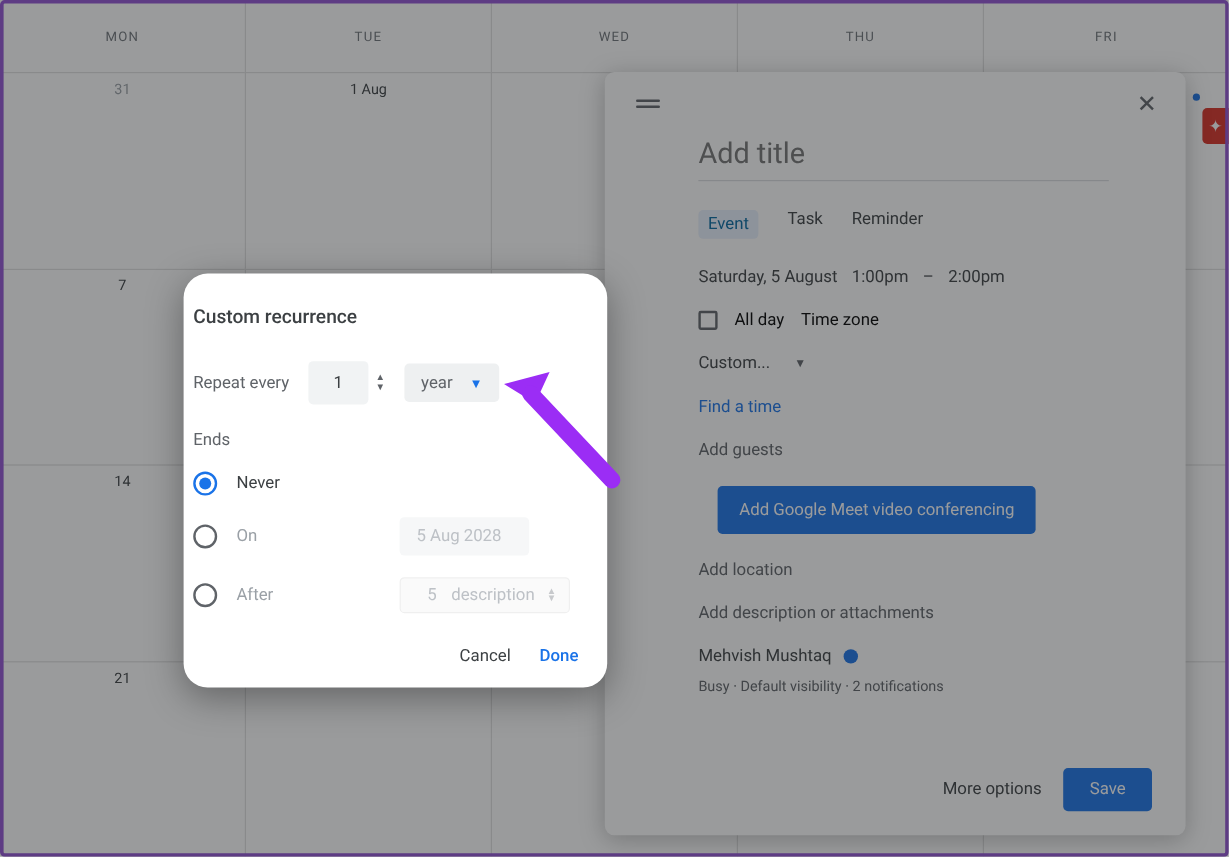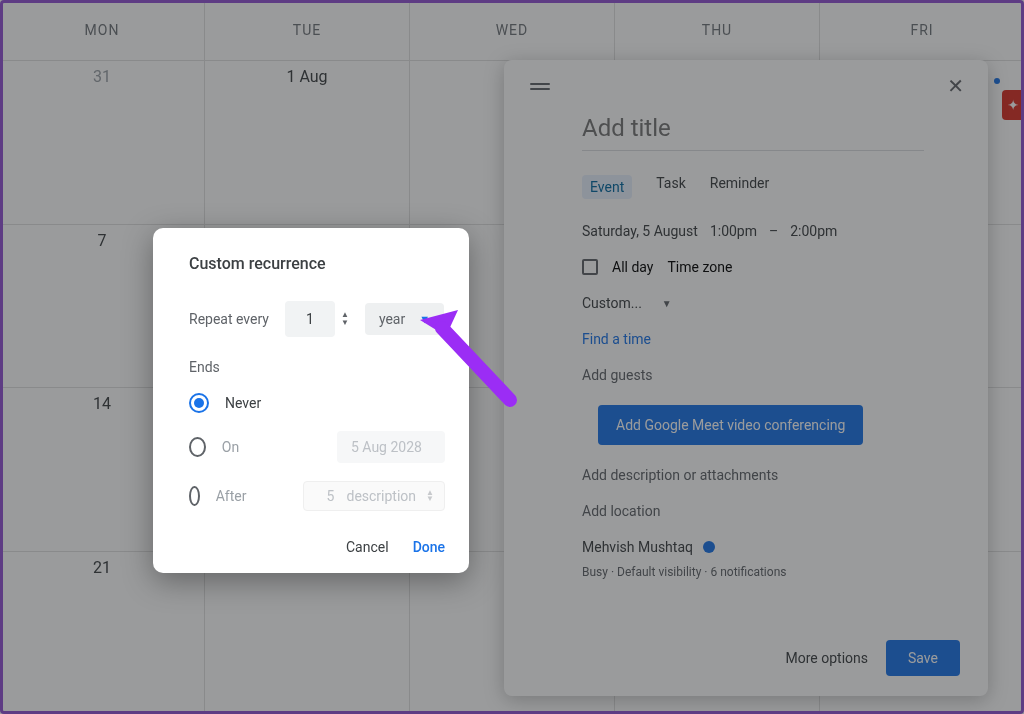--- a/index.html
+++ b/index.html
@@ -1,24 +1,24 @@
 <!DOCTYPE html>
 <html><head>
 <meta charset="utf-8">
 <style>
   * { box-sizing: border-box; margin: 0; padding: 0; font-family: 'Google Sans', Roboto, Arial, sans-serif; }
   body { width: 1024px; height: 714px; overflow: hidden; background: #fff; position: relative; }
 
   
   .cal-grid { position: absolute; inset: 0; display: flex; flex-direction: column; }
   .cal-header { display: flex; height: 60px; }
-  .cal-header .dh { flex: 1; font-size: 14px; letter-spacing: 1px; color: #70757a; display: flex; flex-direction: column; align-items: center; justify-content: center; border-left: 1px solid #e0e0e0; }
+  .cal-header .dh { flex: 1; font-size: 11px; letter-spacing: 1px; color: #70757a; display: flex; flex-direction: column; align-items: center; justify-content: center; border-left: 1px solid #e0e0e0; }
   .cal-header .dh:first-child { border-left: none; }
   .cal-row { flex: 1; display: flex; }
-  .cal-cell { flex: 1; border-left: 1px solid #e0e0e0; border-top: 1px solid #e0e0e0; padding: 6px 0 0 0; text-align: center; font-size: 16px; color: #3c4043; }
+  .cal-cell { flex: 1; border-left: 1px solid #e0e0e0; border-top: 1px solid #e0e0e0; padding: 6px 0 0 0; text-align: center; font-size: 12px; color: #3c4043; }
   .cal-cell:first-child { border-left: none; }
   .cal-cell.dim { color: #9aa0a6; }
   .mlabel { display: inline; }
 
   
   .tab-right { position: absolute; right: 0; top: 90px; width: 22px; height: 30px; background: #d93025; border-radius: 4px 0 0 4px; color: #fff; font-size: 14px; display:flex; align-items:center; justify-content:center;}
   .dot-right { position: absolute; right: 24px; top: 78px; width: 6px; height: 6px; border-radius: 50%; background: #1a73e8; }
 
   
   .event-panel {
@@ -48,22 +48,22 @@
   .ep-sub { font-size:12px; color:#5f6368; padding:2px 0 0 0;}
   .ep-footer { display:flex; justify-content:flex-end; align-items:center; gap:18px; padding: 10px 12px 6px 0;}
   .save-btn { background:#1a73e8; color:#fff; border:none; border-radius:4px; padding:10px 22px; font-size:14px; cursor:pointer;}
   .more-opt { color:#3c4043; font-size:14px; cursor:pointer;}
 
   
   .scrim { position:absolute; inset:0; background: rgba(32,33,36,0.45); }
 
   
   .dialog {
-    position:absolute; left:153px; top:228px; width:316px; background:#fff; border-radius:10px;
-    box-shadow: 0 8px 30px rgba(0,0,0,0.35); padding: 26px 24px 18px 36px; z-index: 50;
+    position:absolute; left:153px; top:228px; width:353px; background:#fff; border-radius:20px;
+    box-shadow: 0 8px 30px rgba(0,0,0,0.35); padding: 26px 24px 18px 8px; z-index: 50;
   }
   .dlg-title { font-size:16px; color:#3c4043; font-weight:500; margin-bottom: 28px;}
   .rowf { display:flex; align-items:center; gap:16px; margin-bottom: 22px; font-size:14px; color:#5f6368;}
   .num-box { width:50px; height:36px; background:#f1f3f4; border:none; text-align:center; font-size:14px; color:#3c4043; border-radius:4px;}
   .spin { display:flex; flex-direction:column; margin-left:-10px; gap:2px;}
   .spin span { font-size:8px; color:#5f6368; line-height:6px;}
   .unit-drop { background:#eef0f1; padding:8px 14px; border-radius:4px; display:flex; align-items:center; gap:14px; cursor:pointer; position:relative;}
   .unit-drop .tri { color:#1a73e8; font-size:11px;}
   .ends-title { font-size:14px; color:#5f6368; margin-bottom:18px;}
   .radio-row { display:flex; align-items:center; gap:16px; margin-bottom:18px; font-size:14px;}
@@ -157,27 +157,27 @@
       <span>All day</span>
       <span>Time zone</span>
     </div>
     <div class="mini-drop">
       <span>Custom...</span>
       <span class="tri">▼</span>
     </div>
     <div class="link">Find a time</div>
     <div class="muted">Add guests</div>
     <button class="meet-btn">Add Google Meet video conferencing</button>
+    <div class="muted">Add location</div>
     <div class="muted">Add description or attachments</div>
-    <div class="muted">Add location</div>
     <div class="ep-owner">
       <span>Mehvish Mushtaq</span>
       <span class="owner-dot"></span>
     </div>
-    <div class="ep-sub">Busy · Default visibility · 6 notifications</div>
+    <div class="ep-sub">Busy · Default visibility · 2 notifications</div>
   </div>
   <div class="ep-footer">
     <span class="more-opt">More options</span>
     <button class="save-btn">Save</button>
   </div>
 </div>
 
 <div class="scrim"></div>
 
 <div class="dialog">

